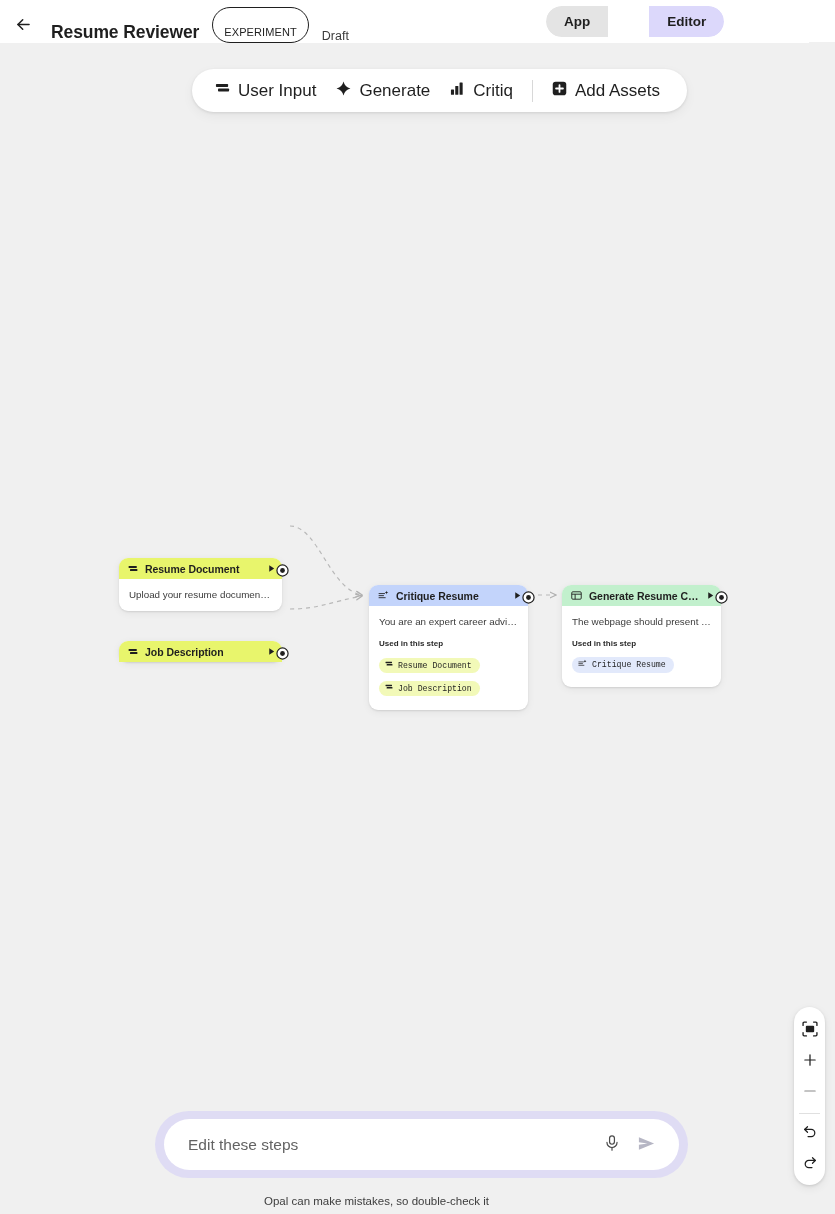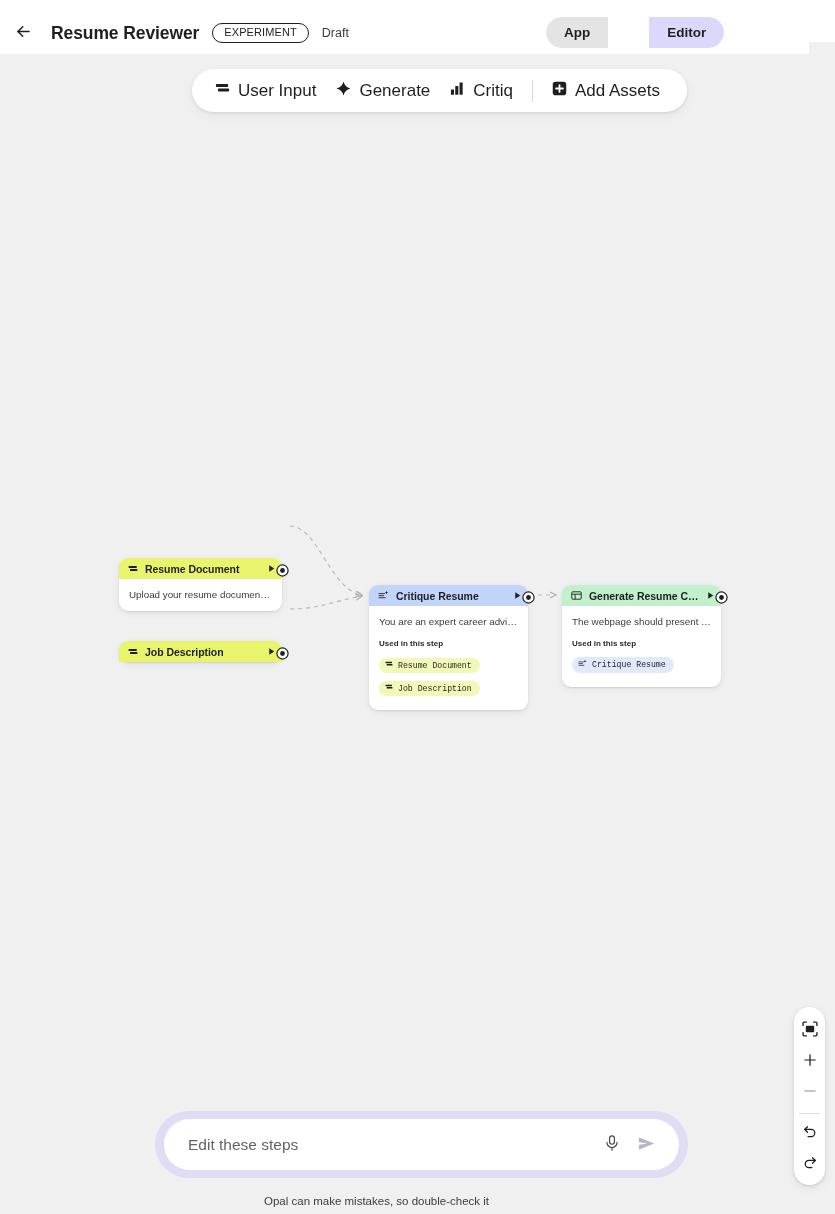--- a/index.html
+++ b/index.html
@@ -6,40 +6,40 @@
   html, body {
     width: 835px; height: 1214px;
     font-family: "Liberation Sans", sans-serif;
     background: #ffffff;
     overflow: hidden;
   }
   #app { position: relative; width: 835px; height: 1214px; }
 
   
   .header {
-    position: absolute; top: 12px; left: 0;
+    position: absolute; top: 1px; left: 0;
     width: 809px; height: 42px;
     background: #ffffff;
-    display: flex; align-items: center;
+    display: flex; align-items: flex-end;
     z-index: 20;
   }
   .back-btn {
     width: 34px; height: 34px; margin-left: 6px;
     display: flex; align-items: center; justify-content: center;
     border-radius: 50%; cursor: pointer; border: none; background: none;
   }
   .app-title {
     font-size: 17.5px; font-weight: 700; color: #1f1f1f;
     margin-left: 11px; letter-spacing: -0.1px;
   }
   .badge-experiment {
     margin-left: 13px;
     border: 1.3px solid #1f1f1f;
     border-radius: 999px;
-    padding: 3px 11px 4px;
+    padding: 19px 11px 4px;
     font-size: 11px; color: #1f1f1f; line-height: 1;
     letter-spacing: 0.1px; white-space: nowrap;
   }
   .draft-label {
     margin-left: 13px; font-size: 12.5px; color: #3c3c3c;
   }
   .mode-toggle {
     position: absolute; left: 546px; top: 5px;
     display: flex; gap: 0px;
     border-radius: 999px; overflow: hidden;

